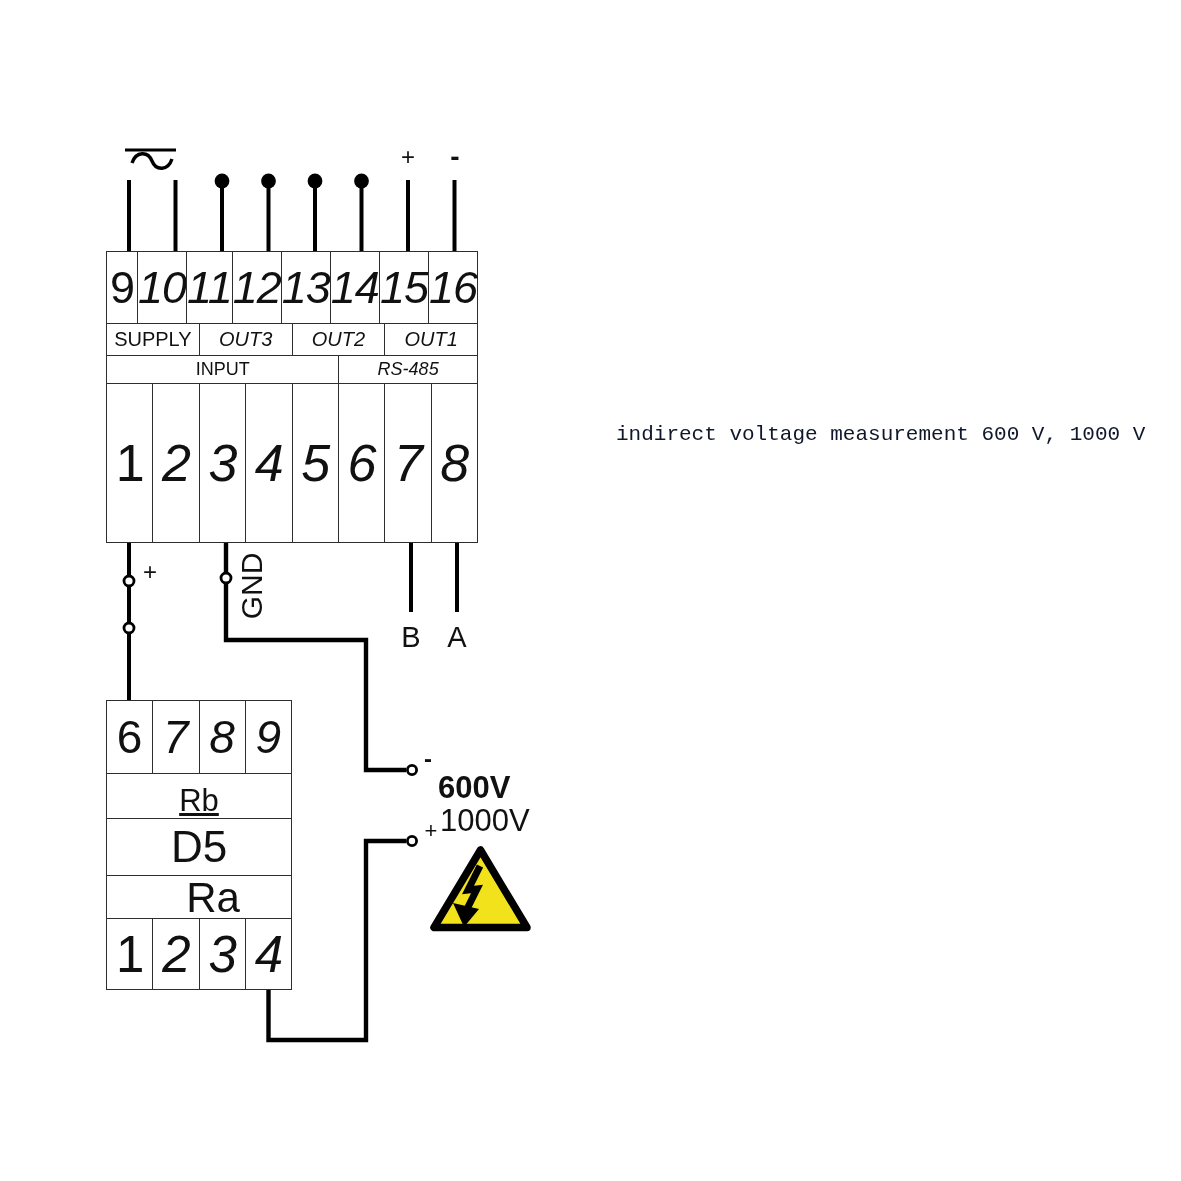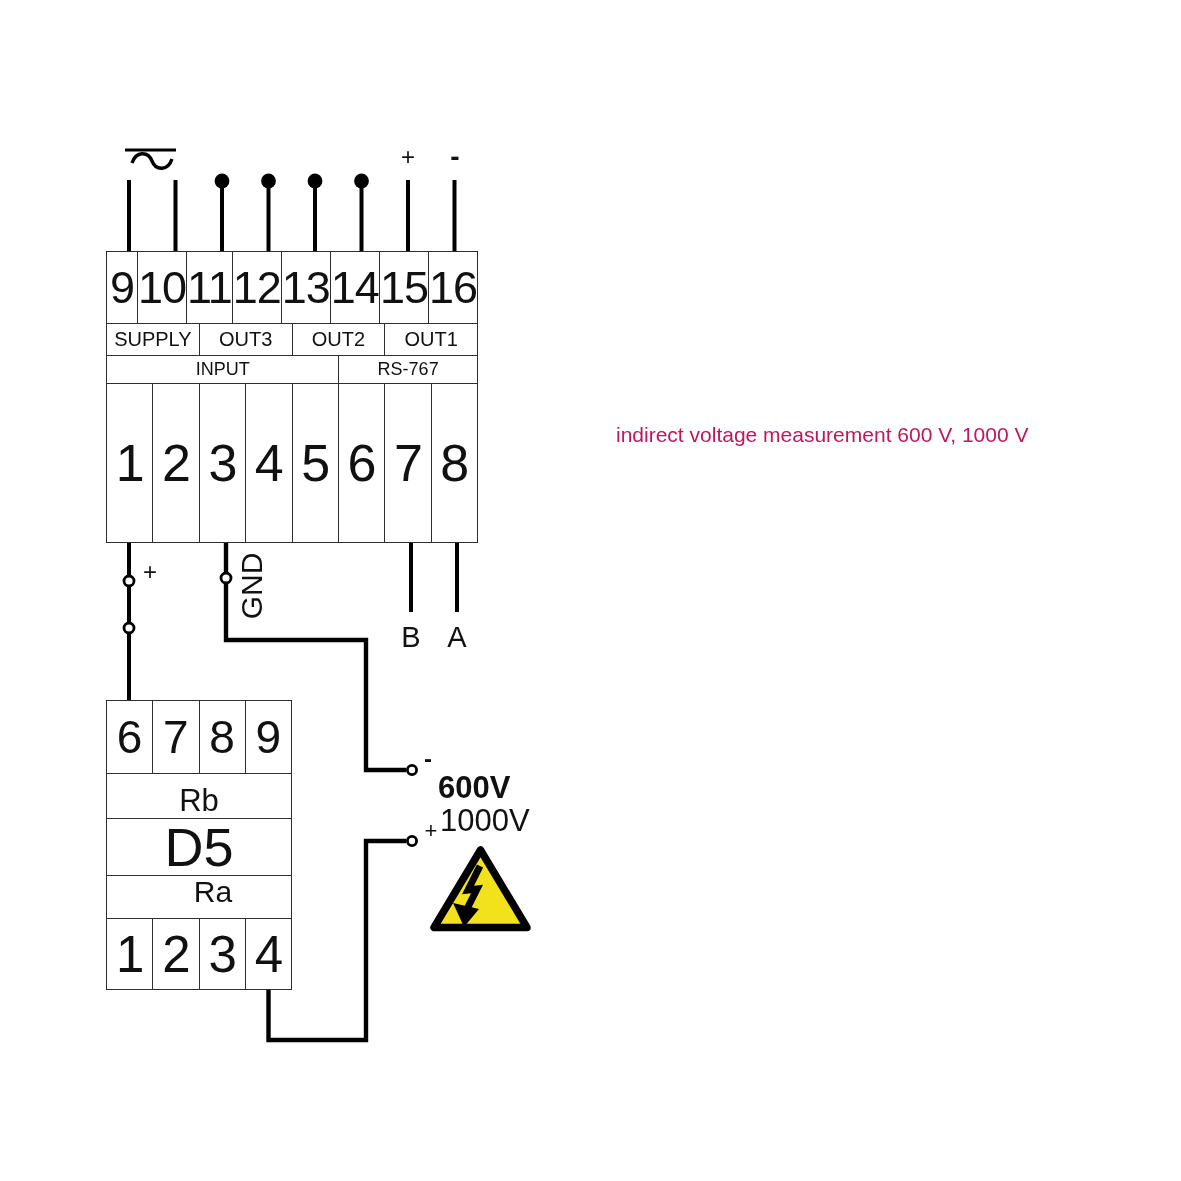--- a/index.html
+++ b/index.html
@@ -5,30 +5,30 @@
   html,body{margin:0;padding:0;background:#ffffff;}
   #canvas{
     position:relative;width:1181px;height:1181px;background:#ffffff;overflow:hidden;
     font-family:"Liberation Sans", sans-serif;color:#111;
   }
   svg.overlay{position:absolute;left:0;top:0;width:1181px;height:1181px;}
   .block{position:absolute;border:1.6px solid #2e2e2e;box-sizing:border-box;display:flex;flex-direction:column;background:#fff;}
   .brow{display:flex;flex-direction:row;box-sizing:border-box;}
   .brow + .brow{border-top:1.4px solid #2e2e2e;}
   .cell{flex:1;display:flex;align-items:center;justify-content:center;box-sizing:border-box;}
-  .cell + .cell{border-left:1.2px solid #2e2e2e;}
+  .cell + .cell{border-left:1.2px solid #2e2e2e;font-style:italic;}
   .tnum-top{font-size:45px;letter-spacing:-1px;}
   .tnum-bot{font-size:52px;letter-spacing:-1px;}
   .tnum-d5top{font-size:46px;}
   .tnum-d5bot{font-size:51px;letter-spacing:-1px;}
   .grp-supply{font-size:20px;}
   .grp-out{font-size:20px;}
   .io-lbl{font-size:18px;}
   .devname{font-size:58px;}
-  .d5name{font-size:54px;}
+  .d5name{font-size:44px;}
   .freelabel{position:absolute;white-space:nowrap;line-height:1;}
   .ctr{transform:translate(-50%,-50%);}
 </style>
 </head>
 <body>
 
 <div id="canvas">
 
   <svg class="overlay">
 
@@ -89,49 +89,49 @@
       <div class="cell tnum-top">16</div>
     </div>
     <div class="brow" style="height:32px;">
       <div class="cell grp-supply">SUPPLY</div>
       <div class="cell grp-out">OUT3</div>
       <div class="cell grp-out">OUT2</div>
       <div class="cell grp-out">OUT1</div>
     </div>
     <div class="brow" style="height:28px;">
       <div class="cell io-lbl" style="flex:0 0 62.5%;">INPUT</div>
-      <div class="cell io-lbl">RS-767</div>
+      <div class="cell io-lbl">RS-485</div>
     </div>
     <div class="brow" style="flex:1;">
       <div class="cell tnum-bot">1</div>
       <div class="cell tnum-bot">2</div>
       <div class="cell tnum-bot">3</div>
       <div class="cell tnum-bot">4</div>
       <div class="cell tnum-bot">5</div>
       <div class="cell tnum-bot">6</div>
       <div class="cell tnum-bot">7</div>
       <div class="cell tnum-bot">8</div>
     </div>
   </div>
 
   <div class="block" style="left:106px;top:700px;width:186px;height:290px;">
     <div class="brow" style="height:72px;">
       <div class="cell tnum-d5top">6</div>
       <div class="cell tnum-d5top">7</div>
       <div class="cell tnum-d5top">8</div>
       <div class="cell tnum-d5top">9</div>
     </div>
-    <div class="brow" style="height:45px;align-items:flex-end;justify-content:center;">
+    <div class="brow" style="height:45px;align-items:flex-end;justify-content:center;text-decoration:underline;">
       <div style="font-size:31px;line-height:1;padding-bottom:2px;">Rb</div>
     </div>
     <div class="brow" style="height:57px;">
       <div class="cell d5name">D5</div>
     </div>
     <div class="brow" style="height:43px;align-items:flex-start;justify-content:center;">
-      <div style="font-size:30px;line-height:1;padding-top:1px;margin-left:28px;">Ra</div>
+      <div style="font-size:42px;line-height:1;padding-top:1px;margin-left:28px;">Ra</div>
     </div>
     <div class="brow" style="flex:1;">
       <div class="cell tnum-d5bot">1</div>
       <div class="cell tnum-d5bot">2</div>
       <div class="cell tnum-d5bot">3</div>
       <div class="cell tnum-d5bot">4</div>
     </div>
   </div>
 
   <div class="freelabel ctr" style="left:408px;top:157px;font-size:24px;">+</div>
@@ -142,15 +142,15 @@
 
   <div class="freelabel ctr" style="left:411px;top:637px;font-size:29px;">B</div>
   <div class="freelabel ctr" style="left:457px;top:637px;font-size:29px;">A</div>
 
   <div class="freelabel ctr" style="left:428px;top:759px;font-size:24px;font-weight:bold;">-</div>
   <div class="freelabel ctr" style="left:431px;top:831px;font-size:22px;">+</div>
 
   <div class="freelabel" style="left:438px;top:772px;font-size:31px;font-weight:bold;">600V</div>
   <div class="freelabel" style="left:440px;top:805px;font-size:31px;">1000V</div>
 
-  <div class="freelabel" style="left:616px;top:424px;font-size:21px;color:#be185d;">indirect voltage measurement 600 V, 1000 V</div>
+  <div class="freelabel" style="left:616px;top:424px;font-size:21px;color:#0f172a;font-family:Liberation Mono, monospace;">indirect voltage measurement 600 V, 1000 V</div>
 
 </div>
 
 </body></html>

